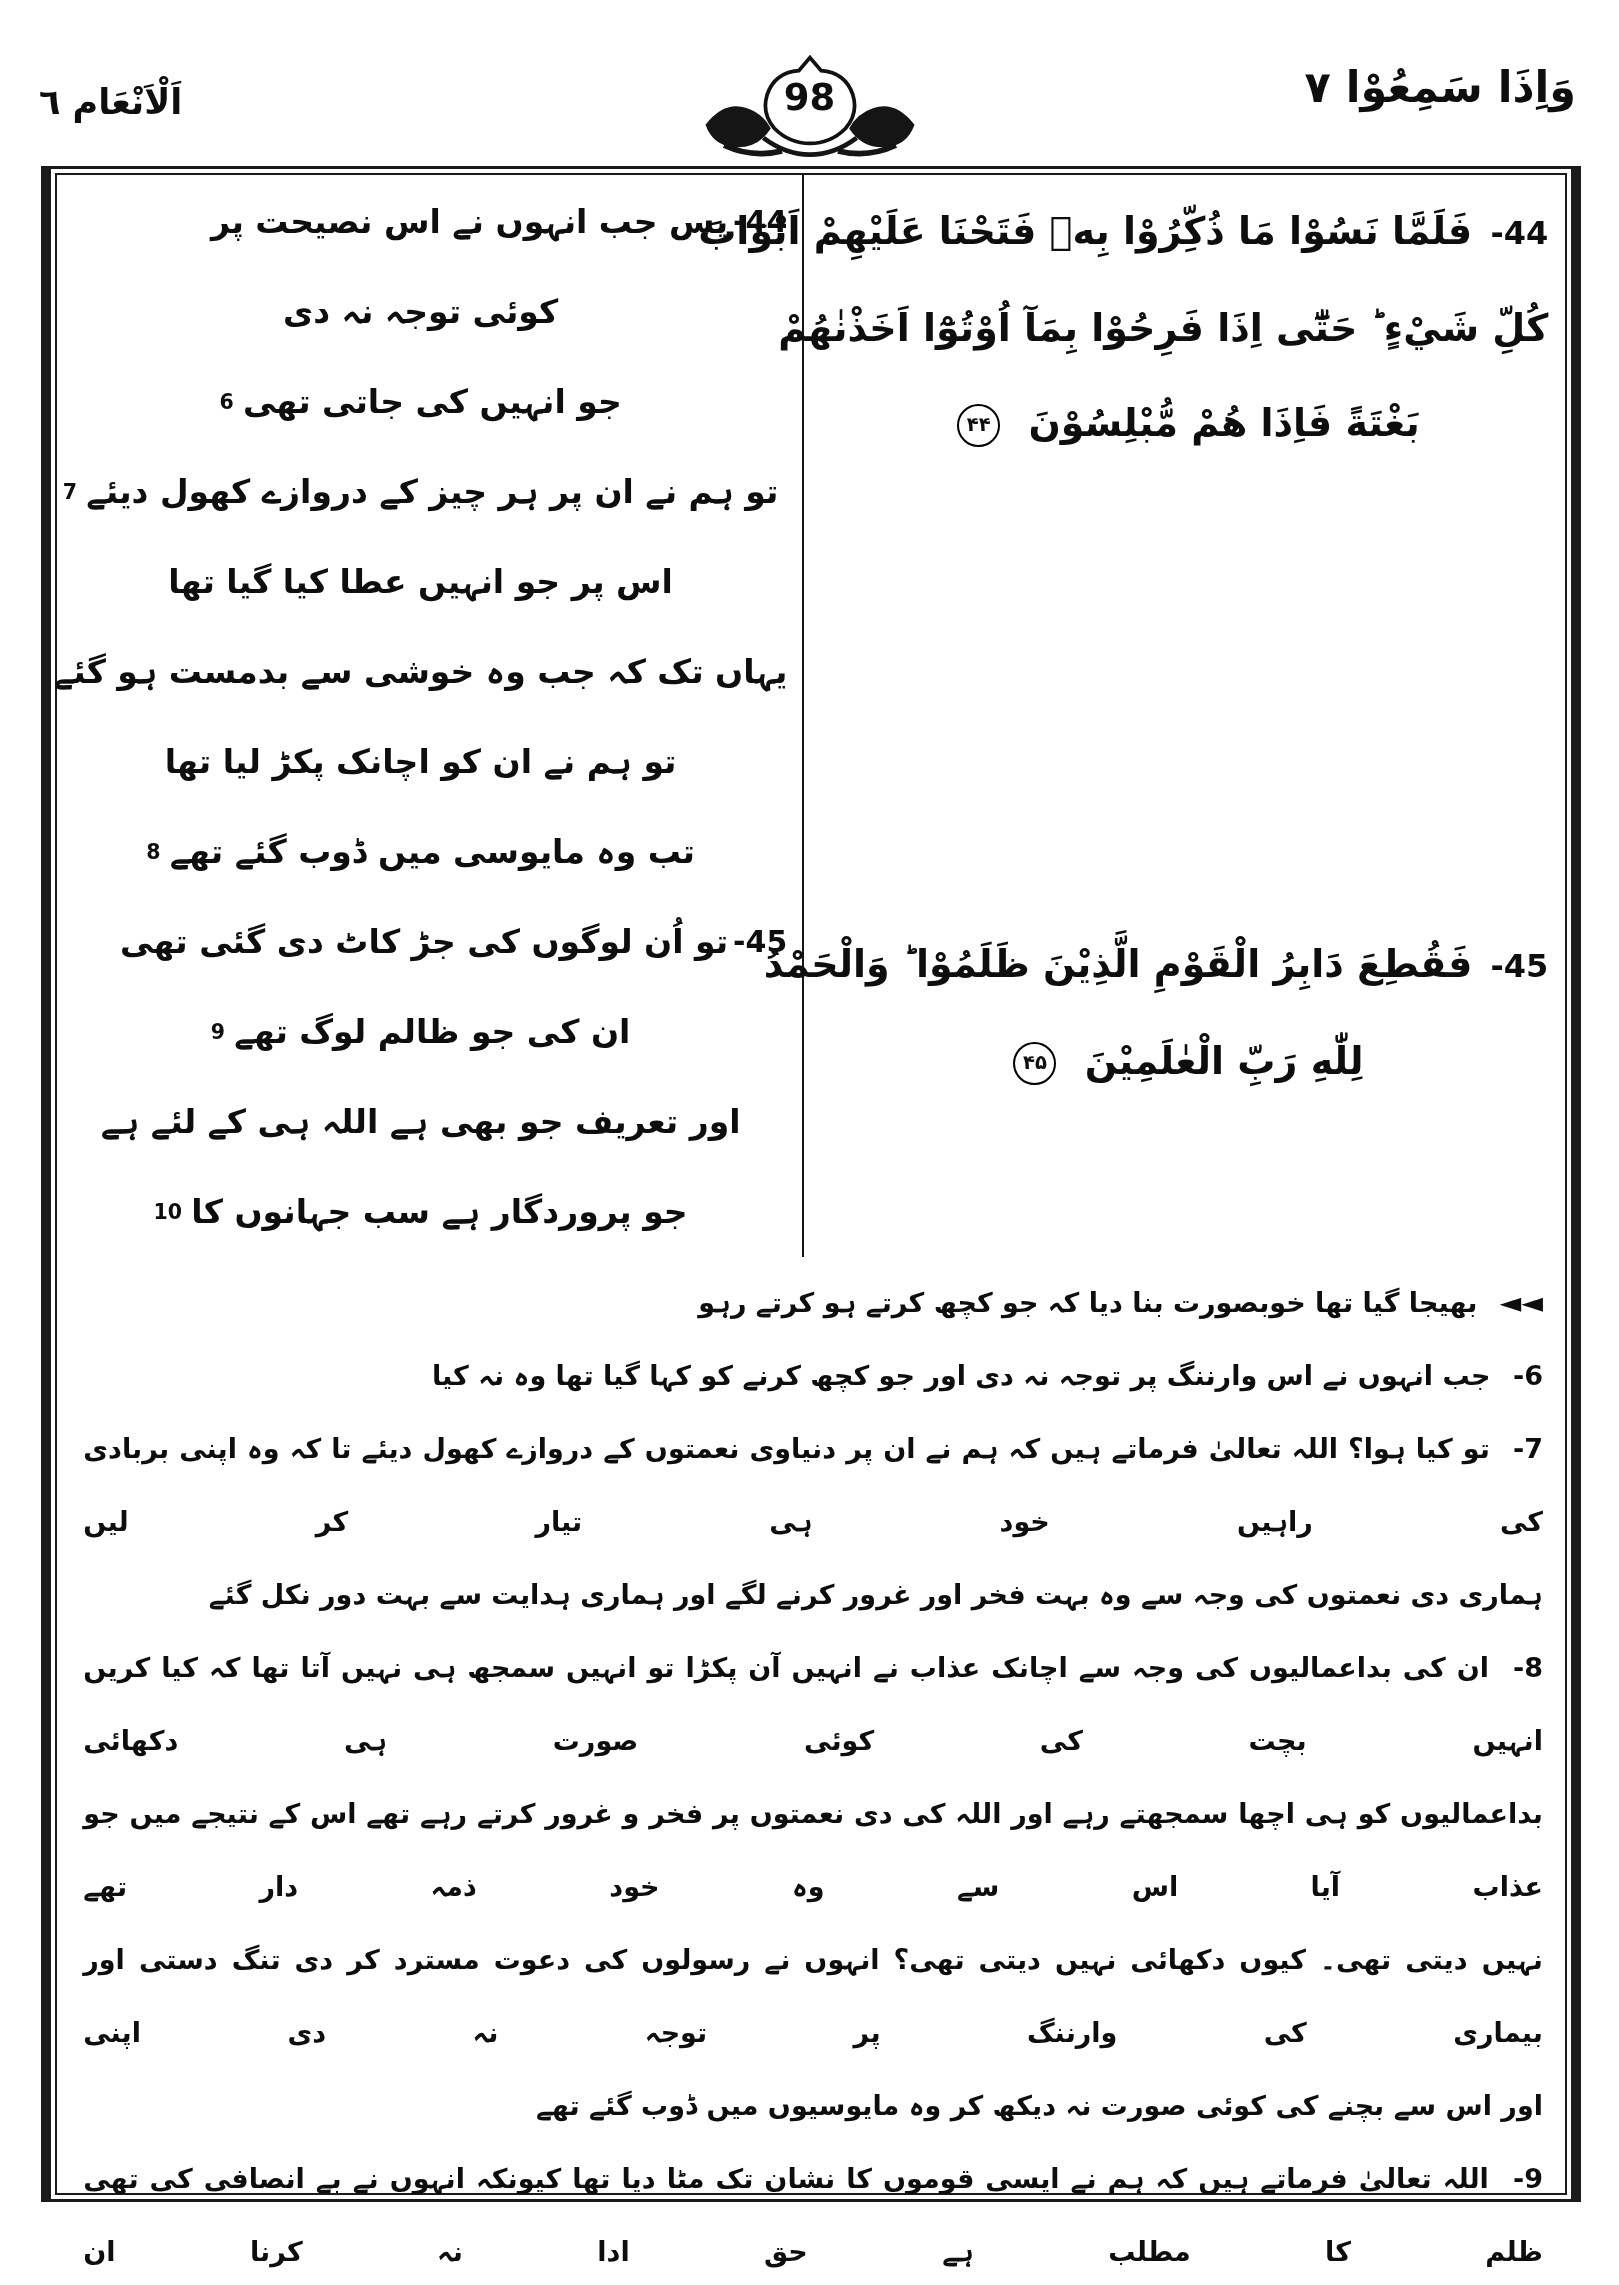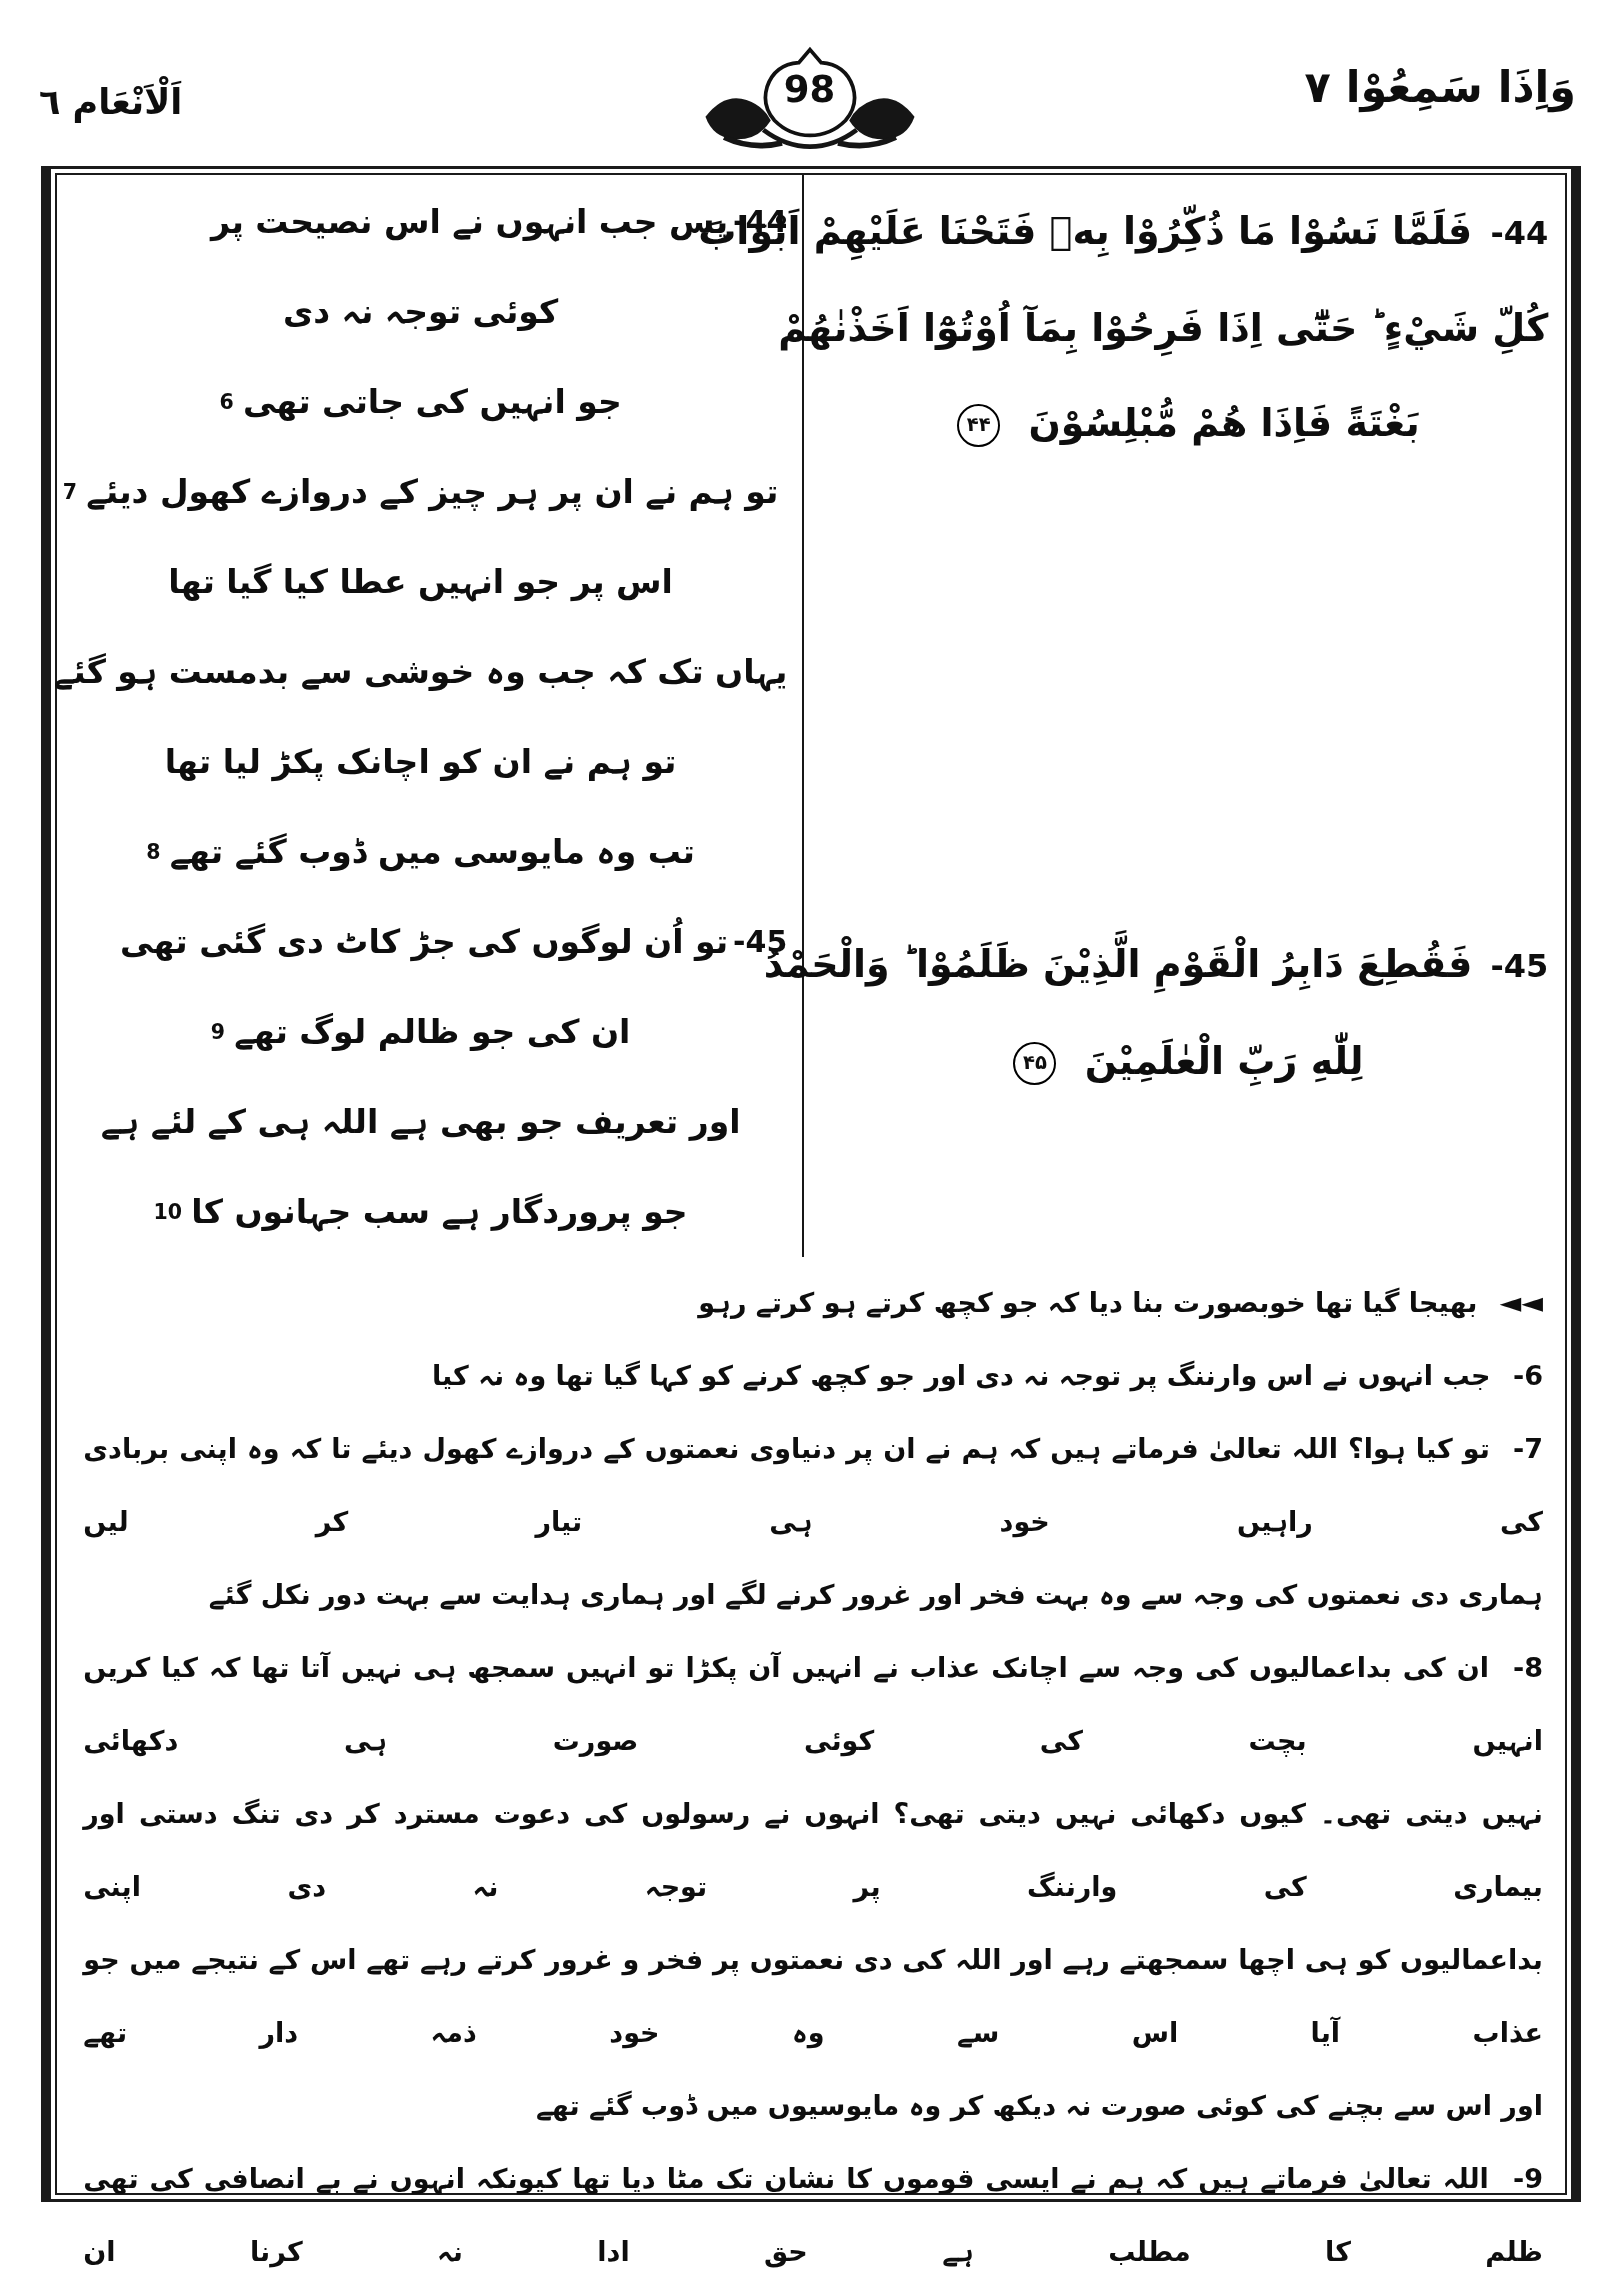--- a/index.html
+++ b/index.html
@@ -4,21 +4,21 @@
 <style>
   * { margin:0; padding:0; box-sizing:border-box; }
   html,body { width:1619px; height:2286px; background:#ffffff; overflow:hidden;
               font-family:"DejaVu Sans", sans-serif; color:#0e0e0e; }
   .page { position:relative; width:1619px; height:2286px; background:#fff; }
 
   
   .hdr { position:absolute; font-weight:bold; white-space:nowrap; }
   .hdr-left  { left:39px;  top:82px;  font-size:35px; }
   .hdr-right { right:43px; top:62px;  font-size:43px; }
-  .medallion { position:absolute; left:50%; top:44px; transform:translateX(-50%);
+  .medallion { position:absolute; left:50%; top:52px; transform:translateX(-50%);
                width:224px; height:108px; }
   .medallion svg { position:absolute; inset:0; }
   .pg-num { position:absolute; left:0; right:0; top:24px; text-align:center;
             font-size:37px; font-weight:bold; direction:ltr; }
 
   
   .frame { position:absolute; left:41px; top:166px; width:1540px; height:2036px;
            border:3.7px solid #1b1b1b; border-left-width:10.3px; border-right-width:10.3px;
            padding:3.7px; background:#fff; }
   .frame-inner { width:100%; height:100%; border:2.8px solid #1b1b1b;
@@ -163,24 +163,24 @@
           <span>تو کیا ہوا؟ اللہ تعالیٰ فرماتے ہیں کہ ہم نے ان پر دنیاوی نعمتوں کے دروازے کھول دیئے تا کہ وہ اپنی بربادی کی راہیں خود ہی تیار کر لیں</span>
         </div>
         <div class="fn-line fn-center">
           <span>ہماری دی نعمتوں کی وجہ سے وہ بہت فخر اور غرور کرنے لگے اور ہماری ہدایت سے بہت دور نکل گئے</span>
         </div>
         <div class="fn-line fn-just">
           <span class="fnum">8-</span>
           <span>ان کی بداعمالیوں کی وجہ سے اچانک عذاب نے انہیں آن پکڑا تو انہیں سمجھ ہی نہیں آتا تھا کہ کیا کریں انہیں بچت کی کوئی صورت ہی دکھائی</span>
         </div>
         <div class="fn-line fn-just">
-          <span>نہیں دیتی تھی۔ کیوں دکھائی نہیں دیتی تھی؟ انہوں نے رسولوں کی دعوت مسترد کر دی تنگ دستی اور بیماری کی وارننگ پر توجہ نہ دی اپنی</span>
+          <span>بداعمالیوں کو ہی اچھا سمجھتے رہے اور اللہ کی دی نعمتوں پر فخر و غرور کرتے رہے تھے اس کے نتیجے میں جو عذاب آیا اس سے وہ خود ذمہ دار تھے</span>
         </div>
         <div class="fn-line fn-just">
-          <span>بداعمالیوں کو ہی اچھا سمجھتے رہے اور اللہ کی دی نعمتوں پر فخر و غرور کرتے رہے تھے اس کے نتیجے میں جو عذاب آیا اس سے وہ خود ذمہ دار تھے</span>
+          <span>نہیں دیتی تھی۔ کیوں دکھائی نہیں دیتی تھی؟ انہوں نے رسولوں کی دعوت مسترد کر دی تنگ دستی اور بیماری کی وارننگ پر توجہ نہ دی اپنی</span>
         </div>
         <div class="fn-line fn-center">
           <span>اور اس سے بچنے کی کوئی صورت نہ دیکھ کر وہ مایوسیوں میں ڈوب گئے تھے</span>
         </div>
         <div class="fn-line fn-just">
           <span class="fnum">9-</span>
           <span>اللہ تعالیٰ فرماتے ہیں کہ ہم نے ایسی قوموں کا نشان تک مٹا دیا تھا کیونکہ انہوں نے بے انصافی کی تھی ظلم کا مطلب ہے حق ادا نہ کرنا ان</span>
         </div>
 
       </div>

